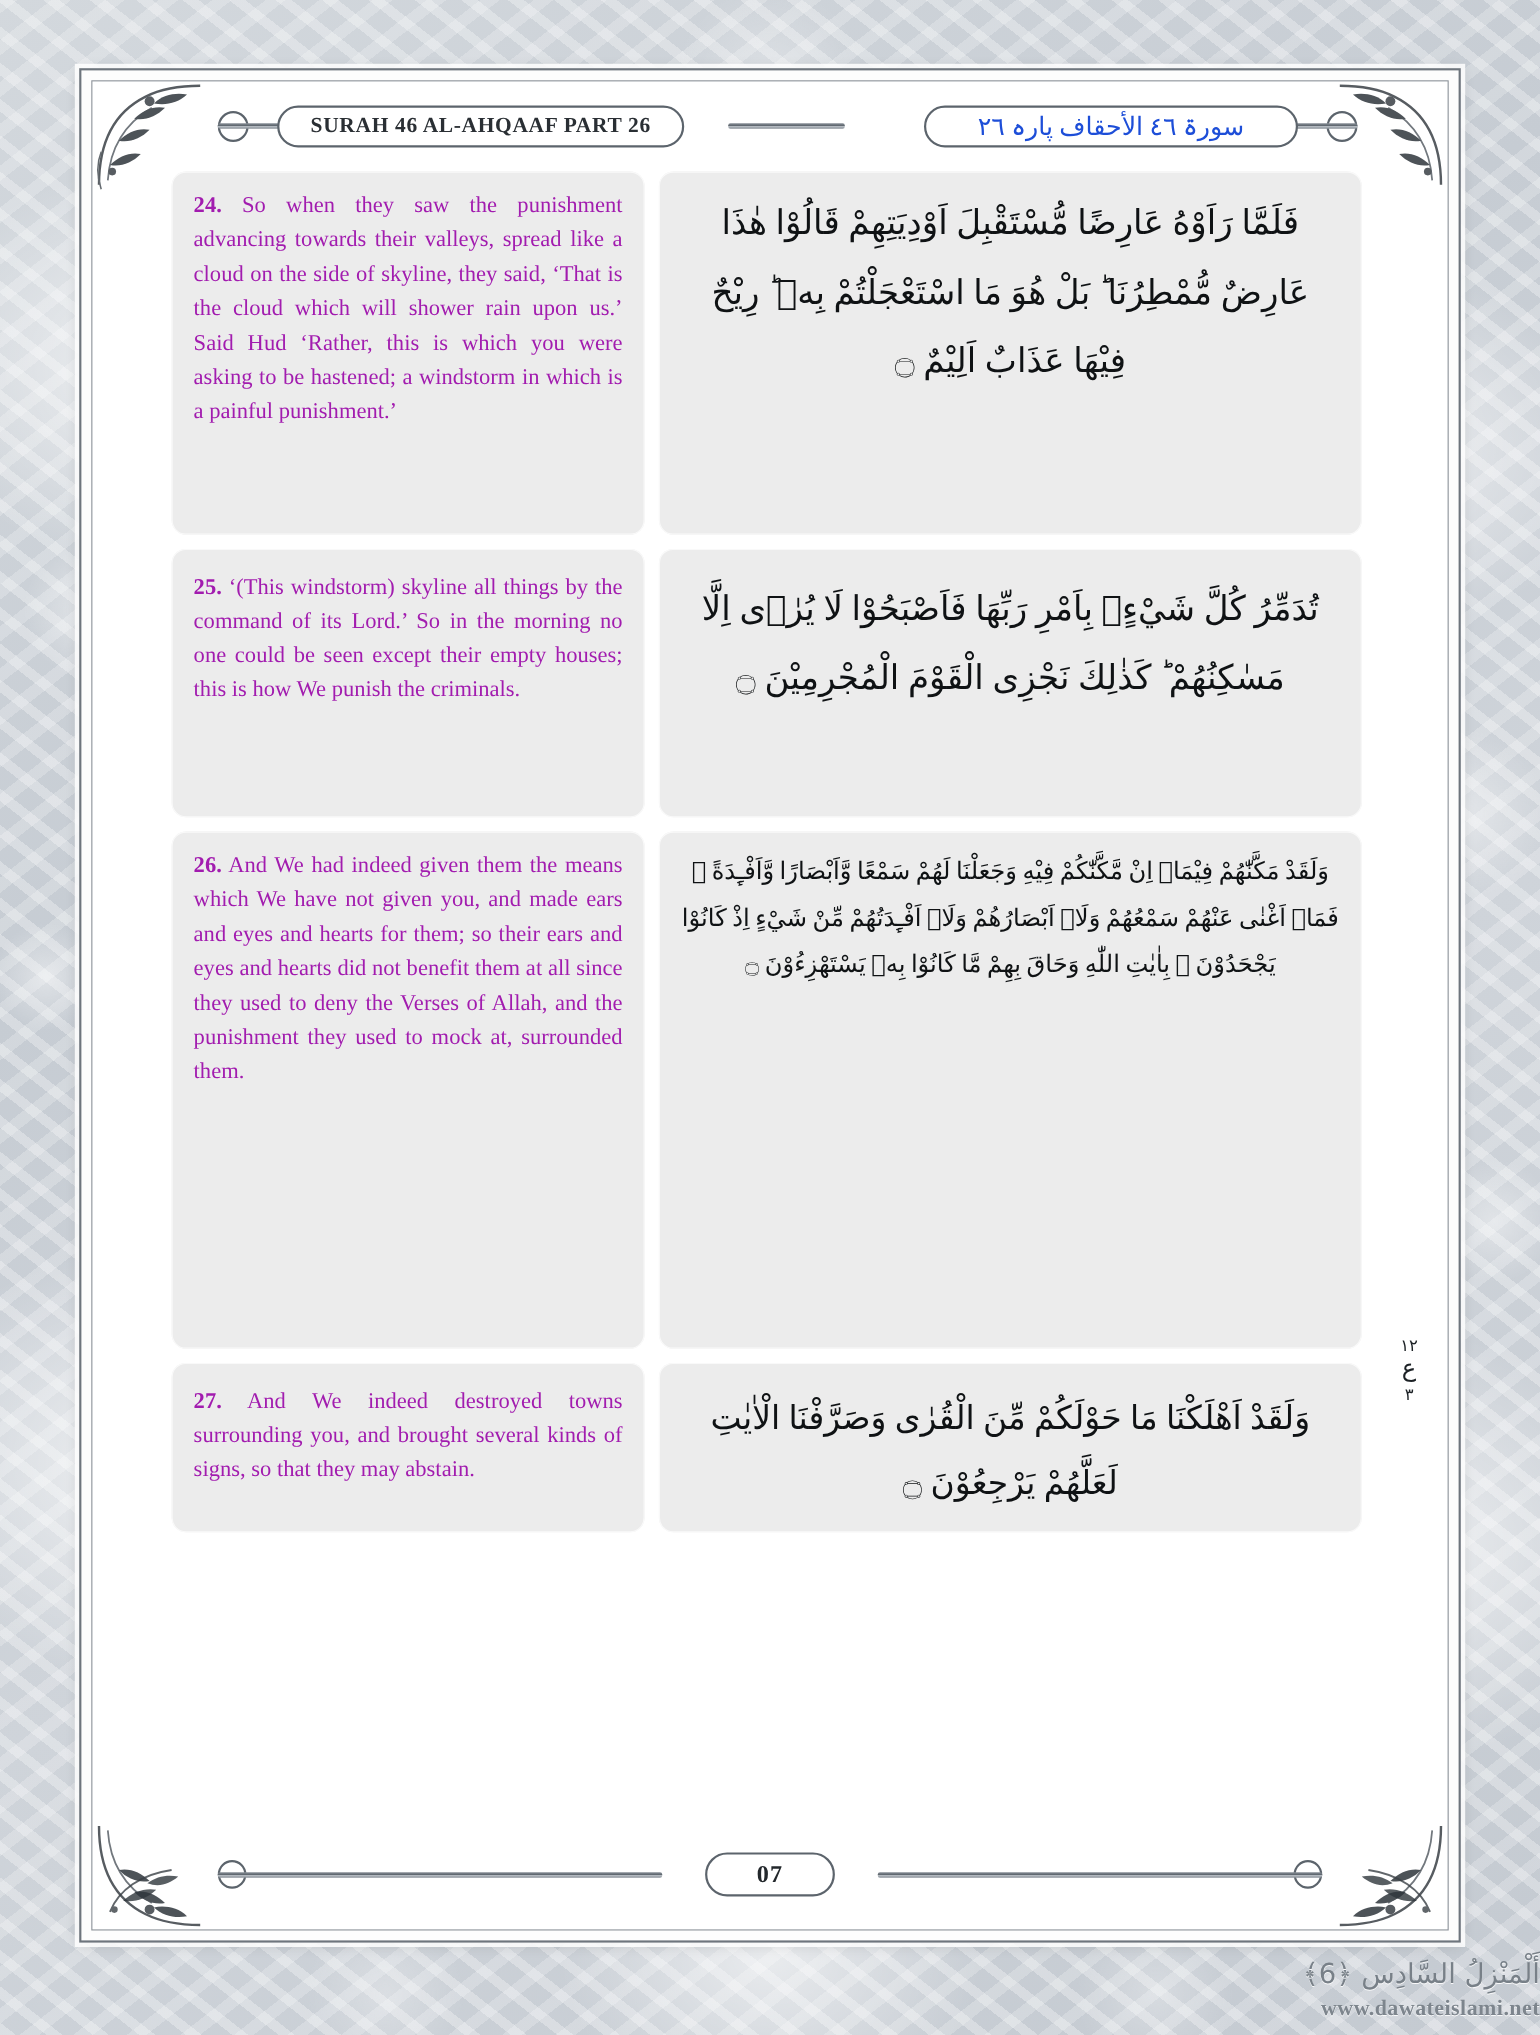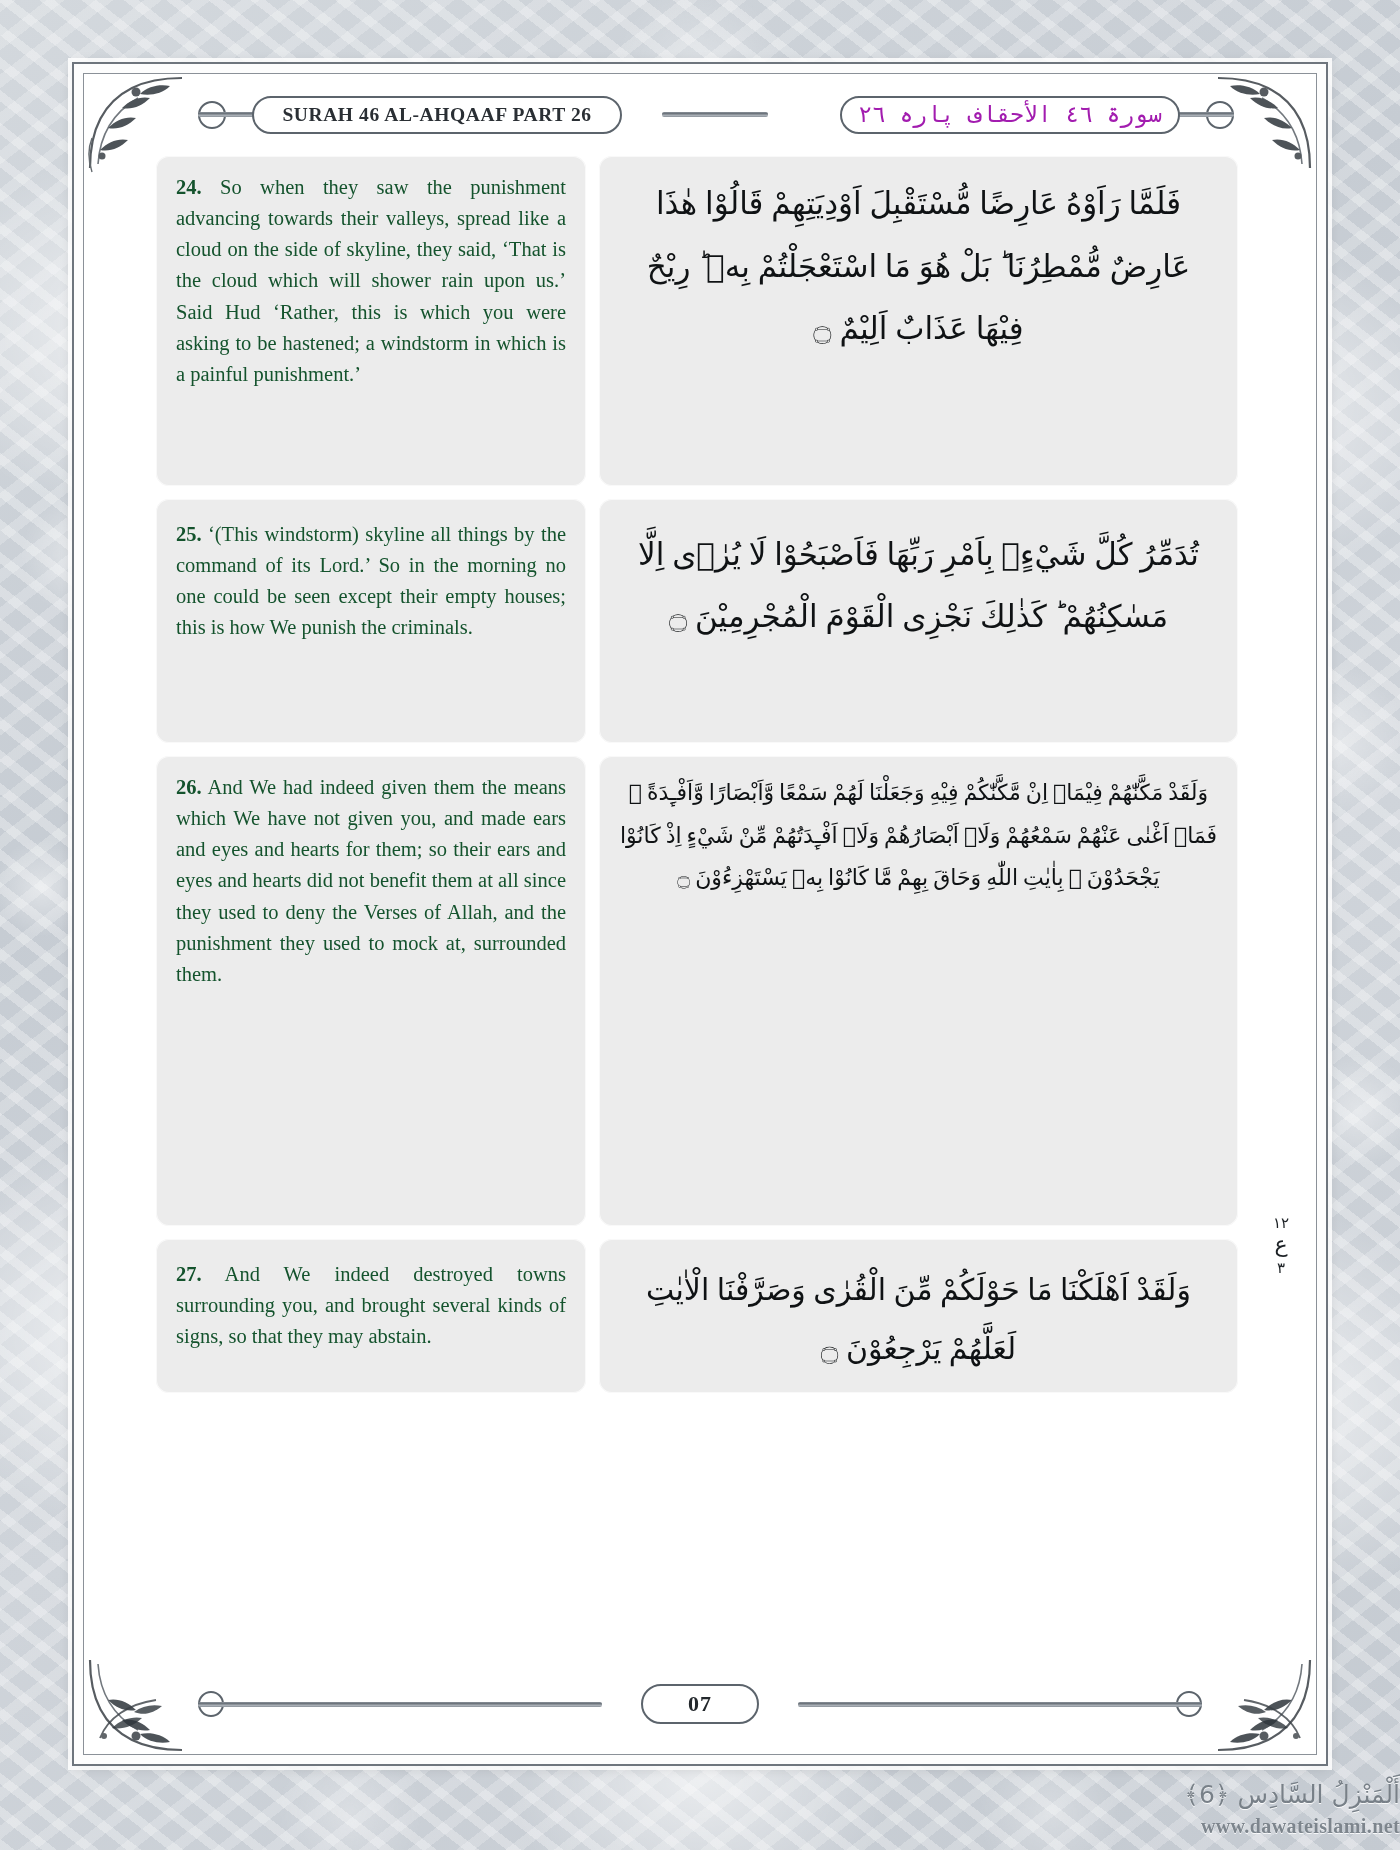--- a/index.html
+++ b/index.html
@@ -113,23 +113,23 @@
 
   .hdr-eng-text {
     font-family: "Liberation Serif", serif;
     font-size: 19.5px;
     font-weight: bold;
     letter-spacing: 0.6px;
     color: #2a2f34;
     white-space: nowrap;
   }
   .hdr-ara-text {
-    font-family: Liberation Mono, monospace;
+    font-family: Liberation Serif, serif;
     font-size: 23px;
-    color: #a21caf;
+    color: #1d4ed8;
     direction: rtl;
     white-space: nowrap;
   }
   .hdr-endcap {
     position: absolute;
     top: 5px;
     width: 28px; height: 28px;
     border: 2.5px solid #5c646c;
     border-radius: 50%;
     background: #fff;
@@ -167,21 +167,21 @@
     flex: 0 0 430px;
   }
   .panel.ara {
     flex: 1 1 auto;
   }
 
   .eng-text {
     font-family: "Liberation Serif", serif;
     font-size: 20.5px;
     line-height: 1.52;
-    color: #14532d;
+    color: #a21caf;
     text-align: justify;
     text-justify: inter-word;
     hyphens: none;
   }
   .eng-text .vnum {
     font-weight: bold;
   }
 
   .ara-text {
     direction: rtl;

